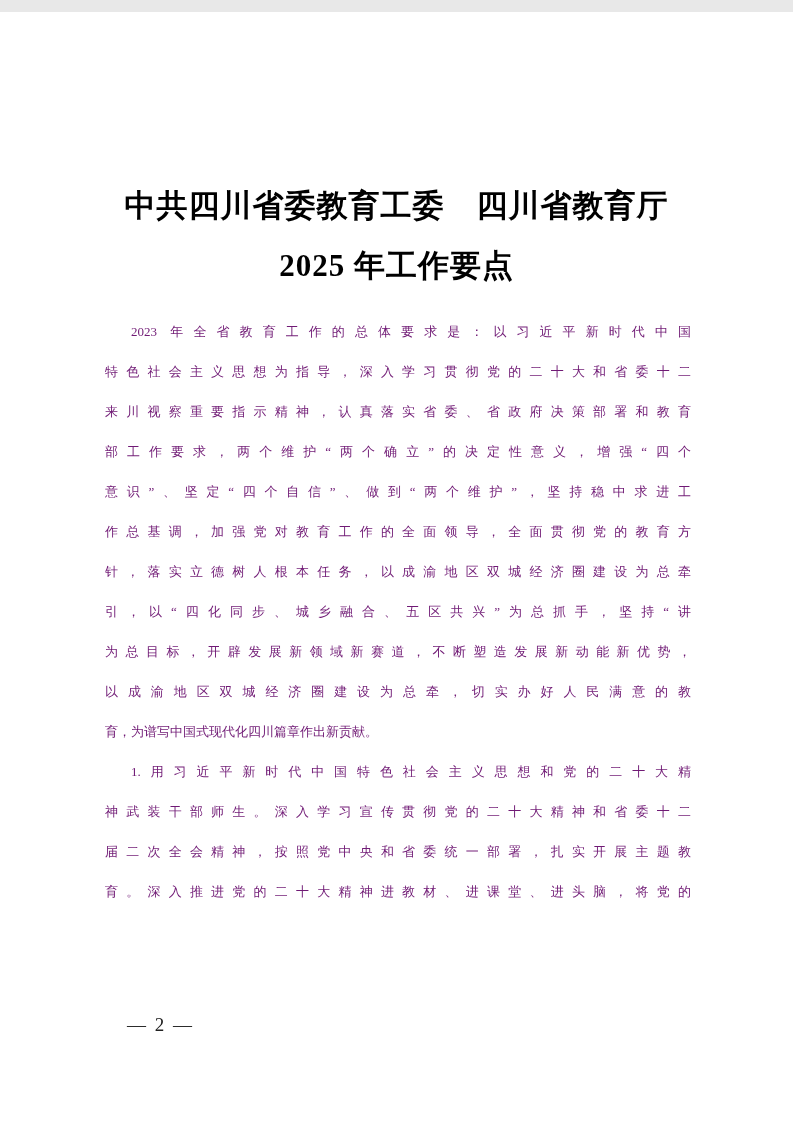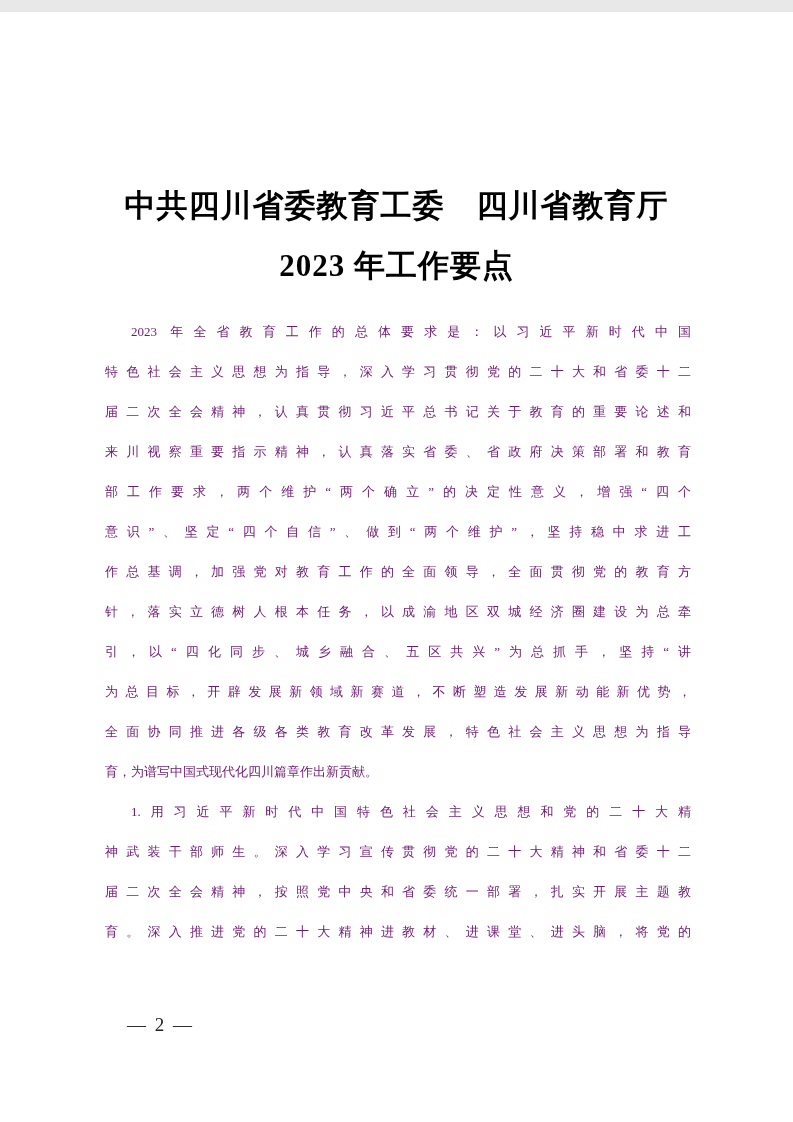--- a/index.html
+++ b/index.html
@@ -65,35 +65,34 @@
     letter-spacing: 2px;
   }
 </style>
 </head>
 <body>
 
 <div class="page">
 
   <div class="doc-title">
     <div class="title-line1">中共四川省委教育工委　四川省教育厅</div>
-    <div class="title-line2">2023 年工作要点</div>
+    <div class="title-line2">2025 年工作要点</div>
   </div>
 
   <div class="doc-body" id="doc-body">
       <div class="body-line indent">2023 年全省教育工作的总体要求是：以习近平新时代中国</div>
       <div class="body-line">特色社会主义思想为指导，深入学习贯彻党的二十大和省委十二</div>
-      <div class="body-line">届二次全会精神，认真贯彻习近平总书记关于教育的重要论述和</div>
       <div class="body-line">来川视察重要指示精神，认真落实省委、省政府决策部署和教育</div>
       <div class="body-line">部工作要求，两个维护“两个确立”的决定性意义，增强“四个</div>
       <div class="body-line">意识”、坚定“四个自信”、做到“两个维护”，坚持稳中求进工</div>
       <div class="body-line">作总基调，加强党对教育工作的全面领导，全面贯彻党的教育方</div>
       <div class="body-line">针，落实立德树人根本任务，以成渝地区双城经济圈建设为总牵</div>
       <div class="body-line">引，以“四化同步、城乡融合、五区共兴”为总抓手，坚持“讲</div>
       <div class="body-line">为总目标，开辟发展新领域新赛道，不断塑造发展新动能新优势，</div>
-      <div class="body-line">全面协同推进各级各类教育改革发展，特色社会主义思想为指导</div>
+      <div class="body-line">以成渝地区双城经济圈建设为总牵，切实办好人民满意的教</div>
       <div class="body-line no-justify">育，为谱写中国式现代化四川篇章作出新贡献。</div>
       <div class="body-line indent">1.用习近平新时代中国特色社会主义思想和党的二十大精</div>
       <div class="body-line">神武装干部师生。深入学习宣传贯彻党的二十大精神和省委十二</div>
       <div class="body-line">届二次全会精神，按照党中央和省委统一部署，扎实开展主题教</div>
       <div class="body-line">育。深入推进党的二十大精神进教材、进课堂、进头脑，将党的</div>
     </div>
 
   <div class="page-footer">— 2 —</div>
 
 </div>

